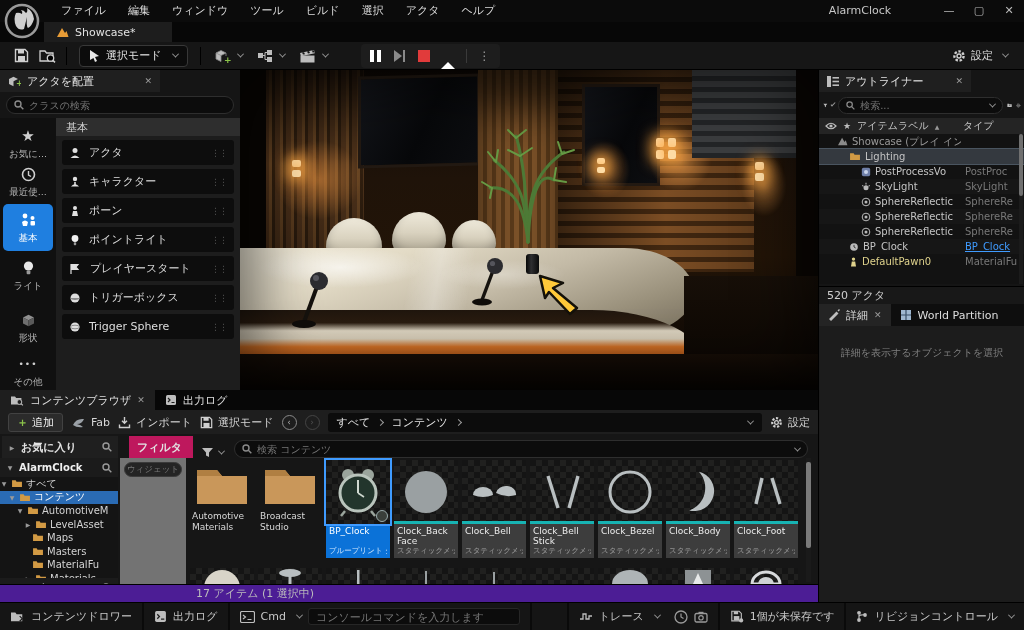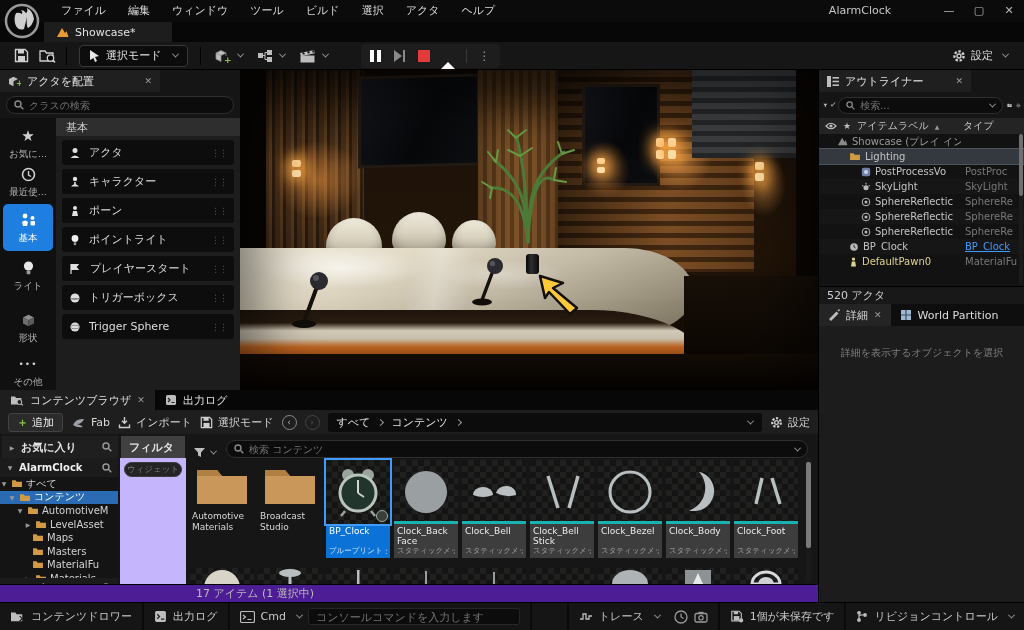--- a/index.html
+++ b/index.html
@@ -111,28 +111,28 @@
 .cb-toolbar{position:absolute;left:0;top:20px;width:818px;height:24px;display:flex;align-items:center;padding:0 8px;gap:8px;background:#1e1e1e}
 .add-btn{height:19px;background:#2b2b2b;border:1px solid #424242;border-radius:3px;display:flex;align-items:center;padding:0 8px;gap:4px;color:#f0f0f0}
 .add-btn .plus{color:#8bc34a;font-weight:bold}
 .cb-tbtn{display:flex;align-items:center;gap:5px;color:#d6d6d6}
 .nav-circle{width:15px;height:15px;border:1px solid #8a8a8a;border-radius:50%;display:flex;align-items:center;justify-content:center;color:#aaa;font-size:9px}
 .nav-circle.dim{opacity:.35}
 .crumb-bar{flex:1;height:19px;background:#0c0c0c;border-radius:3px;display:flex;align-items:center;padding:0 9px;gap:8px;color:#e4e4e4}
 .crumb-bar .chev{margin-left:auto}
 .cb-filterrow{position:absolute;left:0;top:44px;width:818px;height:24px;display:flex;align-items:flex-end;background:#161616}
 .fav-box{width:116px;height:22px;margin-left:2px;background:#1f1f1f;display:flex;align-items:center;padding:0 6px;gap:5px;color:#e2e2e2}
-.filt-box{width:64px;height:22px;margin-left:3px;background:#404040;display:flex;align-items:center;padding:0 8px;color:#e2e2e2}
+.filt-box{width:64px;height:22px;margin-left:11px;background:#be185d;display:flex;align-items:center;padding:0 8px;color:#e2e2e2}
 .cb-left{position:absolute;left:0;top:68px;width:118px;height:120px;background:#141414}
 .proj-row{height:19px;background:#1b1b1b;display:flex;align-items:center;padding:0 6px;gap:5px;color:#efefef;font-weight:bold;font-size:10px}
 .tree-row{height:13.5px;display:flex;align-items:center;gap:3px;font-size:10px;color:#d2d2d2;white-space:nowrap;overflow:hidden}
 .tree-row.sel{background:#2a6bb4}
 .tree-arrow{width:8px;font-size:6px;color:#9a9a9a;text-align:center;flex:none}
 .coll-row{position:absolute;left:0;top:188px;width:118px;height:20px;background:#1b1b1b;display:flex;align-items:center;padding:0 6px;gap:4px;color:#e8e8e8;font-weight:bold;font-size:10px}
-.chip-col{position:absolute;left:120px;top:68px;width:66px;height:140px;background:#c4b5fd}
+.chip-col{position:absolute;left:120px;top:68px;width:66px;height:140px;background:#737373}
 .w-chip{margin:4px auto;width:58px;height:15px;border:1px solid #3a3a3a;border-radius:8px;background:#242424;color:#777;font-size:8.5px;display:flex;align-items:center;justify-content:center}
 .cb-grid{position:absolute;left:188px;top:68px;width:618px;height:126px;background:#161616;overflow:hidden}
 .tile{position:absolute;width:64px}
 .thumb{width:64px;height:64px;background-image:linear-gradient(45deg,#20201f 25%,transparent 25%,transparent 75%,#20201f 75%),linear-gradient(45deg,#20201f 25%,transparent 25%,transparent 75%,#20201f 75%);background-position:0 0,6px 6px;background-size:12px 12px;background-color:#141414;display:flex;align-items:center;justify-content:center;position:relative}
 .thumb.sel{outline:2px solid #3f9bff}
 .tealbar{position:absolute;left:0;bottom:0;width:100%;height:3px;background:#17b3b3}
 .tlabel{width:64px;height:34px;background:#3d3d3d;padding:2px 3px;display:flex;flex-direction:column}
 .tlabel .nm{font-size:9px;line-height:10px;color:#ececec;flex:1;overflow:hidden}
 .tlabel .tp{font-size:7.5px;color:#9f9f9f;white-space:nowrap;overflow:hidden}
 .tlabel.sel{background:#0b72d8}

